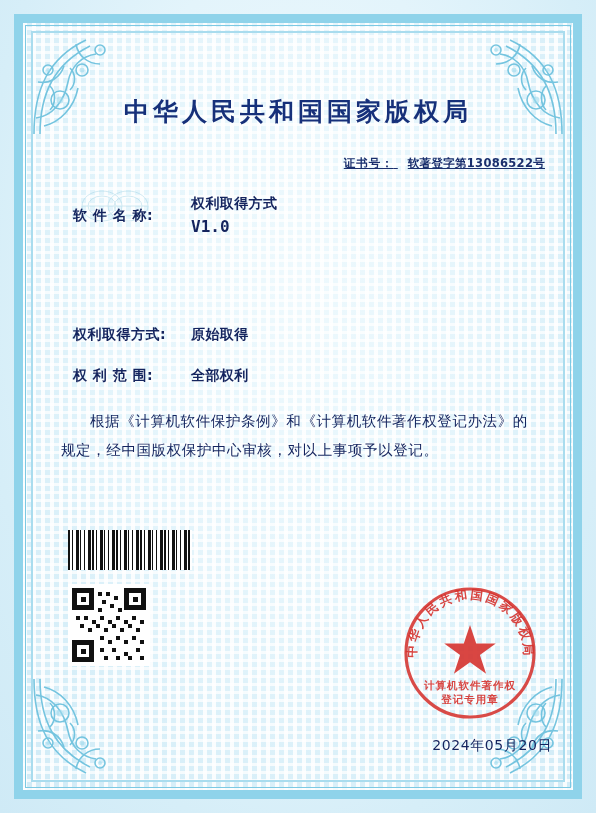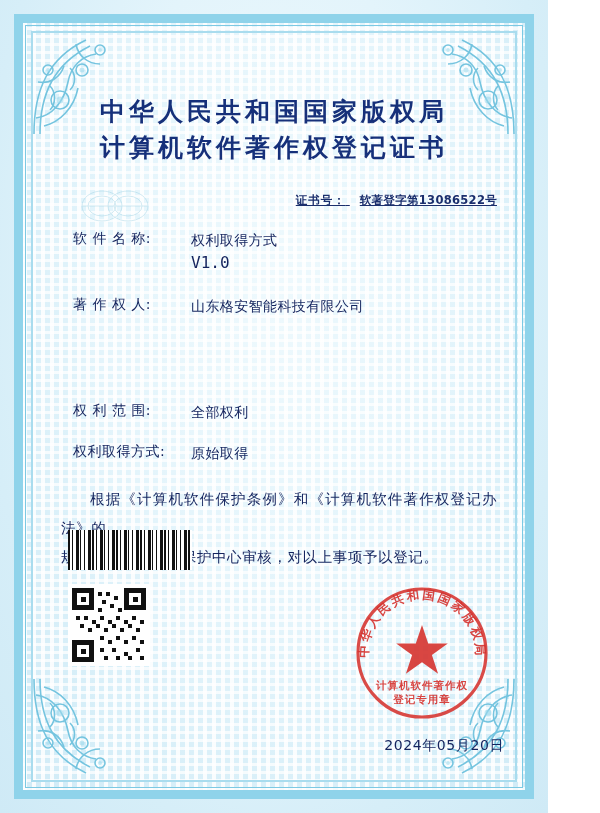--- a/index.html
+++ b/index.html
@@ -9,21 +9,21 @@
   }
   body {
     width: 600px;
     height: 813px;
     font-family: "Liberation Serif", serif;
     overflow: hidden;
   }
 
   .certificate {
     position: relative;
-    width: 548px;
+    width: 596px;
     height: 813px;
     box-sizing: border-box;
     background:
       radial-gradient(ellipse at 50% 35%, #eef9fd 0%, #e3f4fb 45%, #d6eef8 75%, #cfeaf6 100%);
   }
 
   
   .border-outer {
     position: absolute;
     left: 14px; top: 14px; right: 14px; bottom: 14px;
@@ -114,22 +114,23 @@
   }
   .cert-no .label { letter-spacing: 1px; }
   .cert-no .value { margin-left: 10px; letter-spacing: .3px; }
 
   .fields {
     margin-top: 22px;
     padding-left: 28px;
   }
   .field-row {
     display: flex;
-    align-items: flex-start;
+    align-items: center;
     margin-bottom: 20px;
+    font-weight: bold;
   }
   .field-label {
     width: 118px;
     flex: 0 0 118px;
     font-size: 14px;
     color: #14245e;
     font-family: "DejaVu Sans", "Liberation Sans", sans-serif;
     letter-spacing: .5px;
     white-space: nowrap;
   }
@@ -327,53 +328,48 @@
         <ellipse cx="50" cy="24" rx="14" ry="10"></ellipse>
         <path d="M4 24 H70"></path>
       </g>
     </svg>
   </div>
 
   <div class="content">
 
     <div class="title-block">
       <div class="title-line1">中华人民共和国国家版权局</div>
-      <div class="title-line2">计算机软件著作权登记证书</div>
     </div>
 
     <div class="cert-no">
       <span class="label">证书号：</span>
       <span class="value">软著登字第13086522号</span>
     </div>
 
     <div class="fields">
 
       <div class="field-row">
         <div class="field-label">软 件 名 称:</div>
         <div class="field-value">
           <span>权利取得方式</span>
           <span class="sub">V1.0</span>
         </div>
       </div>
 
+
+      <div class="gap-block"></div>
+
       <div class="field-row">
-        <div class="field-label">著 作 权 人:</div>
-        <div class="field-value">山东格安智能科技有限公司</div>
+        <div class="field-label">权利取得方式:</div>
+        <div class="field-value">原始取得</div>
       </div>
-
-      <div class="gap-block"></div>
 
       <div class="field-row">
         <div class="field-label">权 利 范 围:</div>
         <div class="field-value">全部权利</div>
-      </div>
-
-      <div class="field-row">
-        <div class="field-label">权利取得方式:</div>
-        <div class="field-value">原始取得</div>
       </div>
 
 
     </div>
 
     <div class="statement">
       <p>根据《计算机软件保护条例》和《计算机软件著作权登记办法》的</p>
       <p style="text-indent:0">规定，经中国版权保护中心审核，对以上事项予以登记。</p>
     </div>
 

